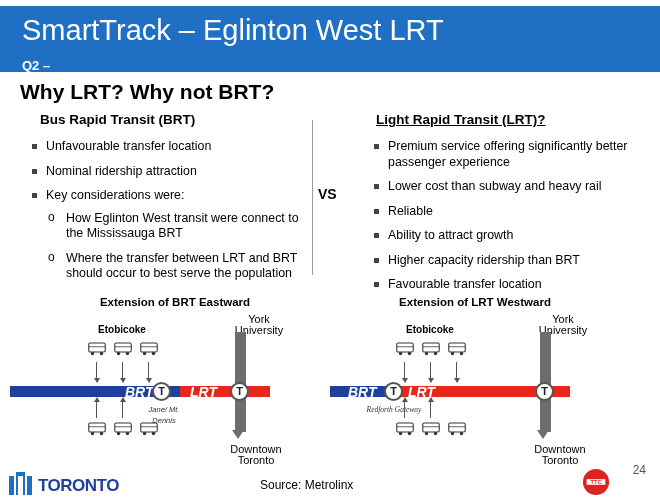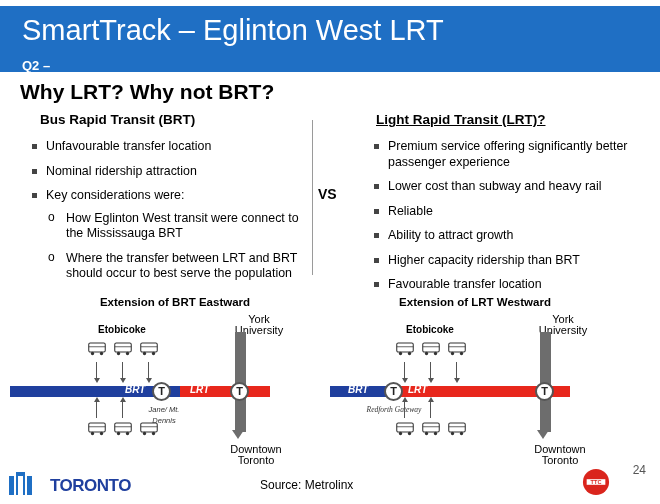--- a/index.html
+++ b/index.html
@@ -173,21 +173,21 @@
     height: 11px;
     background: #E8271C;
   }
   .track-vert {
     position: absolute;
     width: 11px;
     background: #6d6d6d;
   }
   .mode-label {
     position: absolute;
-    font-size: 10px;
+    font-size: 14px;
     font-weight: bold;
     font-style: italic;
     color: #ffffff;
   }
   .station {
     position: absolute;
     width: 19px;
     height: 19px;
     border-radius: 50%;
     background: #ffffff;
@@ -249,21 +249,21 @@
     left: 8px;
     top: 470px;
     display: flex;
     align-items: flex-end;
   }
   .toronto-word {
     font-size: 17px;
     font-weight: bold;
     color: #1F3F9E;
     letter-spacing: -0.5px;
-    margin-left: 16px;
+    margin-left: 4px;
   }
   .ttc-logo {
     position: absolute;
     right: 50px;
     top: 468px;
     width: 28px;
     height: 28px;
   }
 </style>
 </head>

